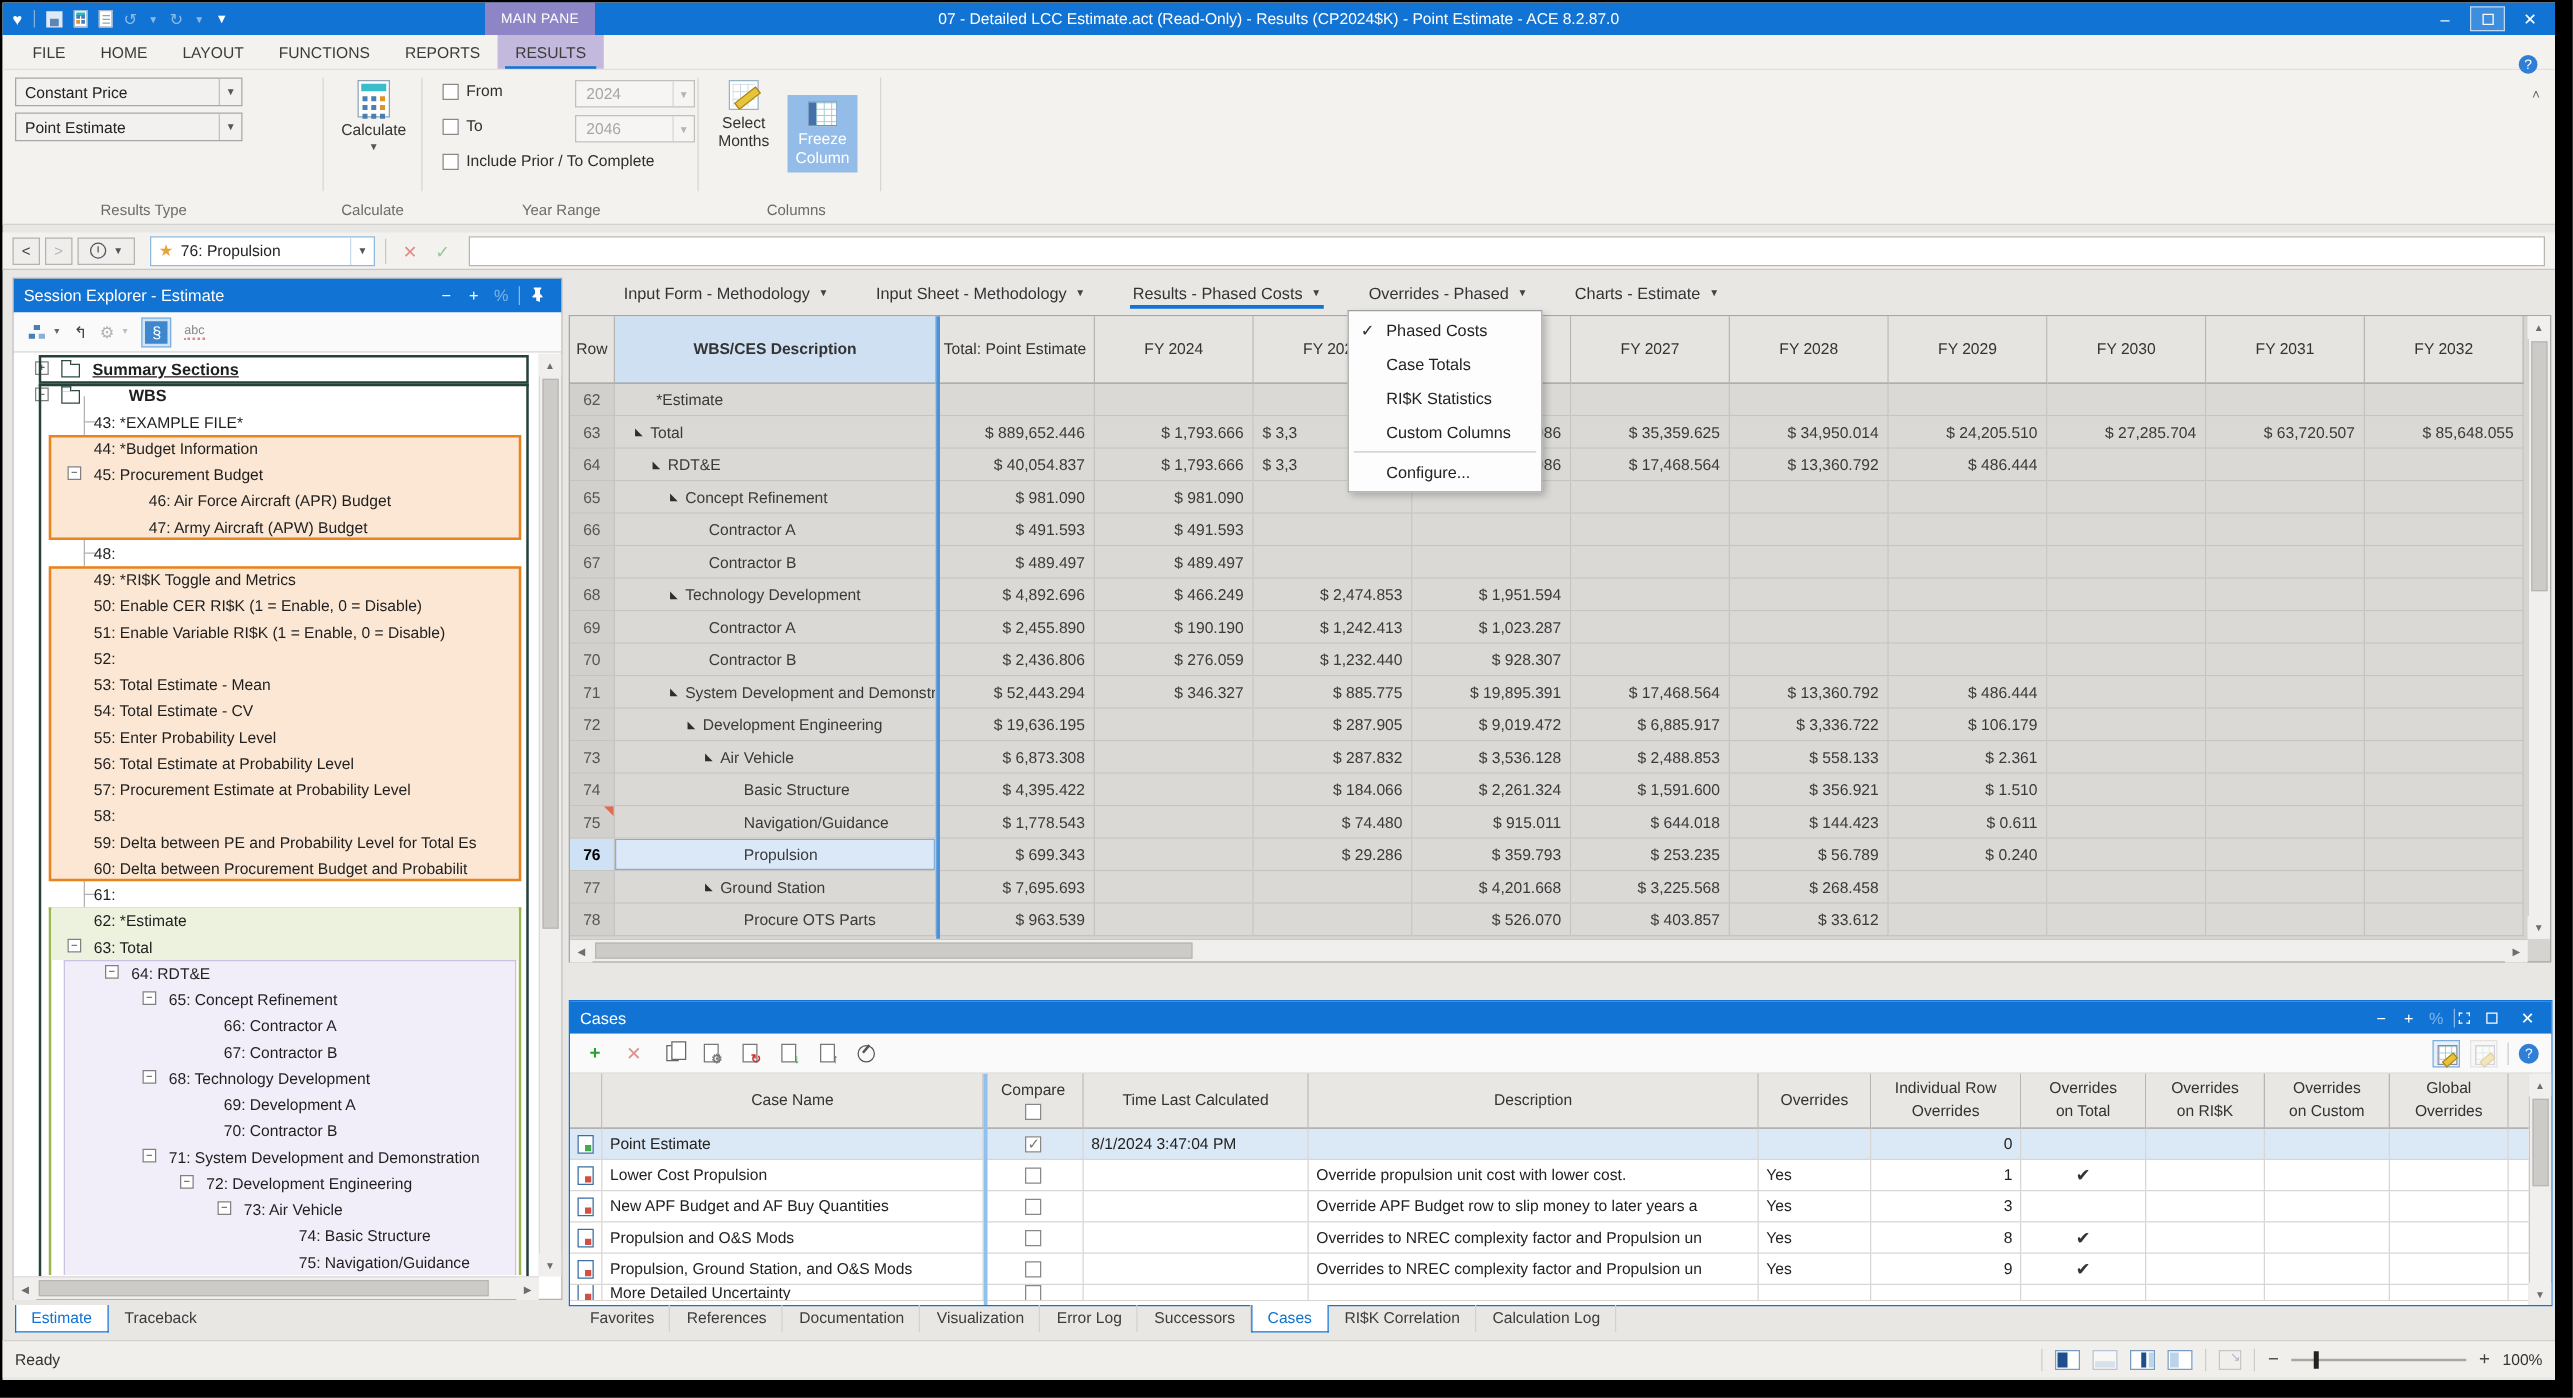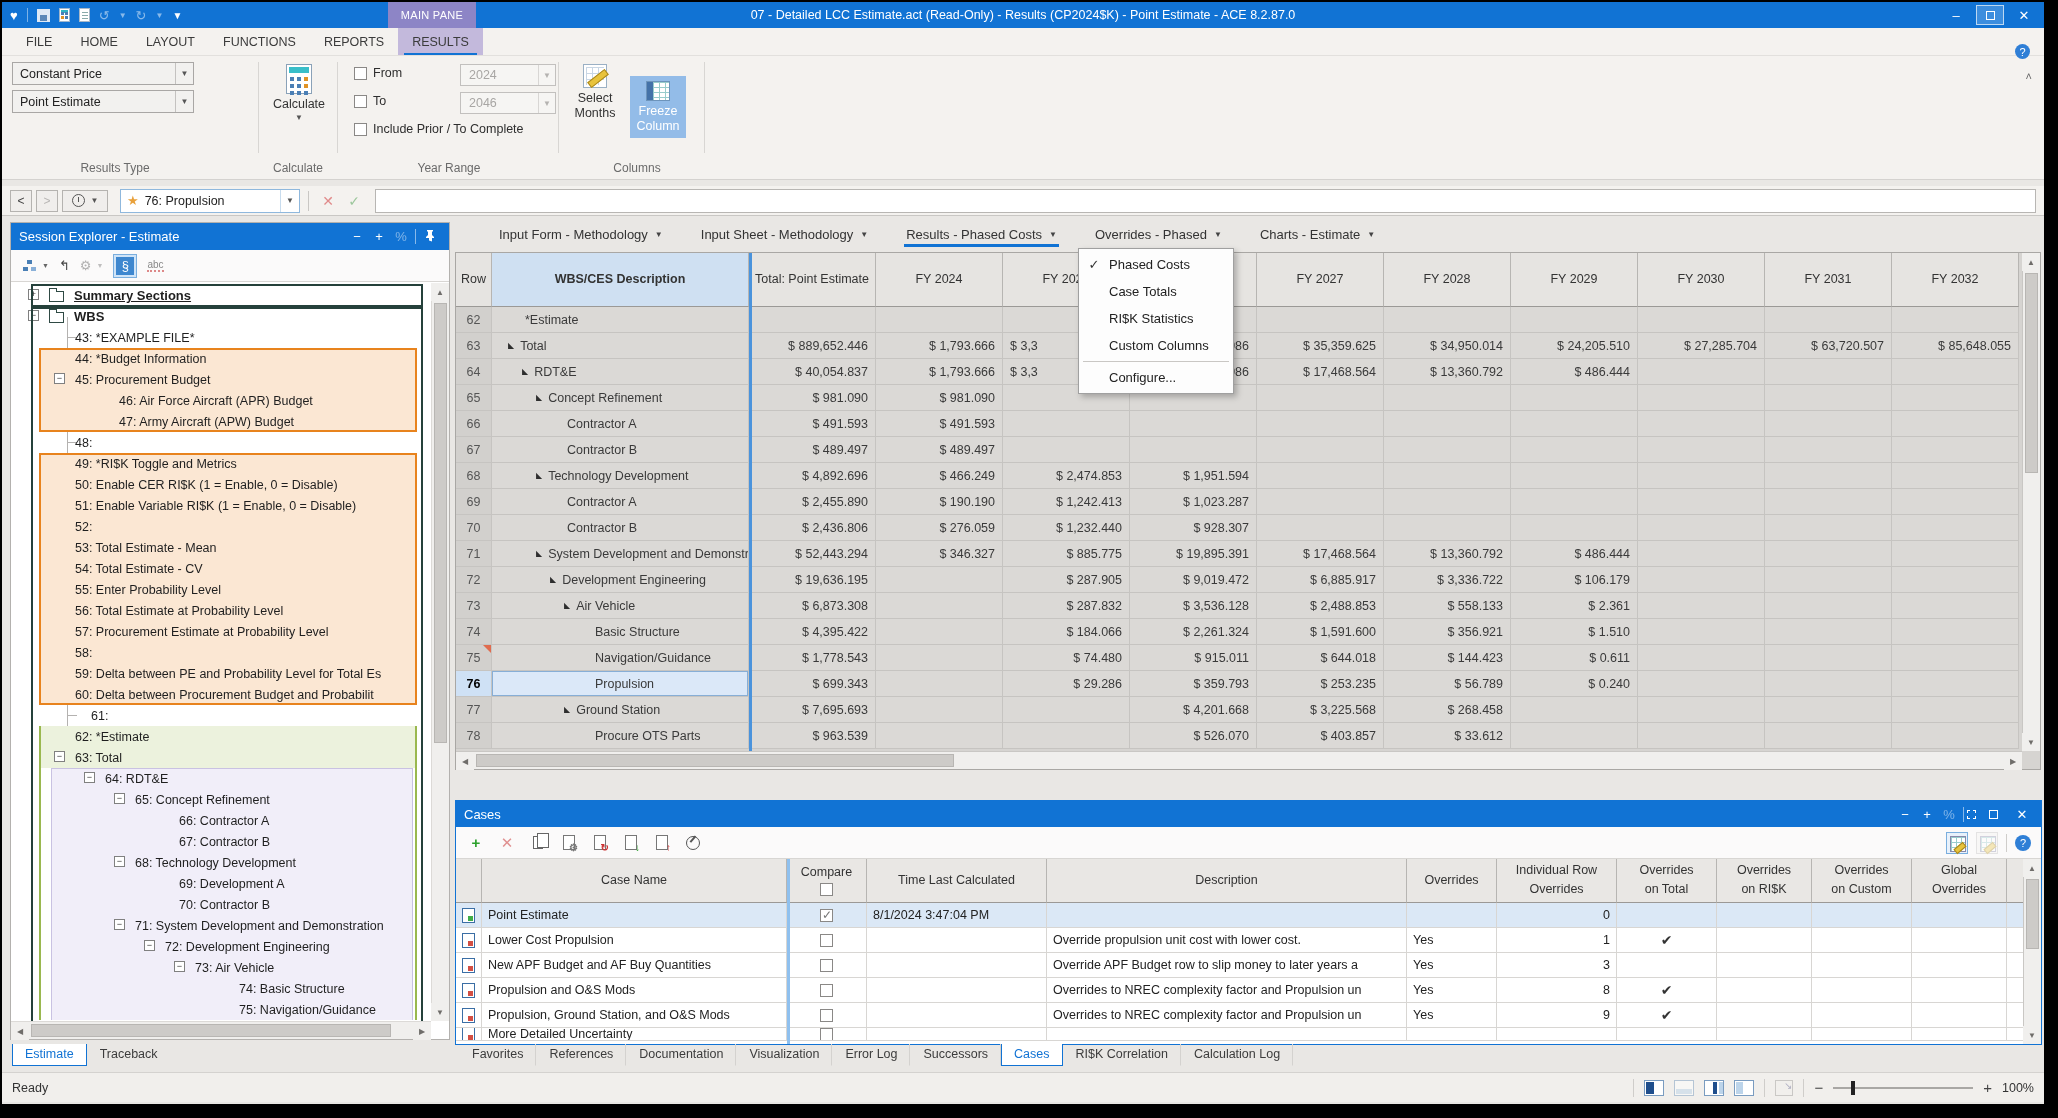--- a/index.html
+++ b/index.html
@@ -346,21 +346,21 @@
           <div class="band" style="top: 443px; height: 42px; left: 30px; right: 16px; background: rgb(236, 242, 221);"></div>
           <div class="band" style="top: 485px; height: 252px; left: 40px; right: 18px; background: rgb(241, 238, 249); border-top: 1px solid rgb(201, 194, 226); border-right: 1px solid rgb(201, 194, 226); border-left: 1px solid rgb(201, 194, 226); border-image: initial; border-bottom: none;"></div>
           <div class="trow b" style="top: 2px;">
             <span class="exp" style="left: 17px; top: 4px;">+</span>
             <span class="folder" style="left: 38px; top: 6px;"></span>
             <span class="lbl" style="margin-left: 63px; text-decoration: underline;">Summary Sections</span>
           </div>
           <div class="trow b" style="top: 23px;">
             <span class="exp" style="left: 17px; top: 4px;">−</span>
             <span class="folder" style="left: 38px; top: 6px;"></span>
-            <span class="lbl" style="margin-left: 63px;">WBS</span>
+            <span class="lbl" style="margin-left: 92px;">WBS</span>
           </div>
           <div class="trow" style="top: 44px;">
             <span class="conn" style="left: 56px; top: 10px; width: 10px; height: 1px;"></span>
             <span class="lbl" style="margin-left: 64px;">43: *EXAMPLE FILE*</span>
           </div>
           <div class="trow" style="top: 65px;">
             <span class="conn" style="left: 56px; top: 10px; width: 10px; height: 1px;"></span>
             <span class="lbl" style="margin-left: 64px;">44: *Budget Information</span>
           </div>
           <div class="trow" style="top: 86px;">
@@ -422,21 +422,21 @@
           <div class="trow" style="top: 380px;">
             <span class="conn" style="left: 56px; top: 10px; width: 10px; height: 1px;"></span>
             <span class="lbl" style="margin-left: 64px;">59: Delta between PE and Probability Level for Total Es</span>
           </div>
           <div class="trow" style="top: 401px;">
             <span class="conn" style="left: 56px; top: 10px; width: 10px; height: 1px;"></span>
             <span class="lbl" style="margin-left: 64px;">60: Delta between Procurement Budget and Probabilit</span>
           </div>
           <div class="trow" style="top: 422px;">
             <span class="conn" style="left: 56px; top: 10px; width: 10px; height: 1px;"></span>
-            <span class="lbl" style="margin-left: 80px;">61:</span>
+            <span class="lbl" style="margin-left: 64px;">61:</span>
           </div>
           <div class="trow" style="top: 443px;">
             <span class="conn" style="left: 56px; top: 10px; width: 10px; height: 1px;"></span>
             <span class="lbl" style="margin-left: 64px;">62: *Estimate</span>
           </div>
           <div class="trow" style="top: 464px;">
             <span class="exp" style="left: 43px; top: 4px;">−</span>
             <span class="lbl" style="margin-left: 64px;">63: Total</span>
           </div>
           <div class="trow" style="top: 485px;">

